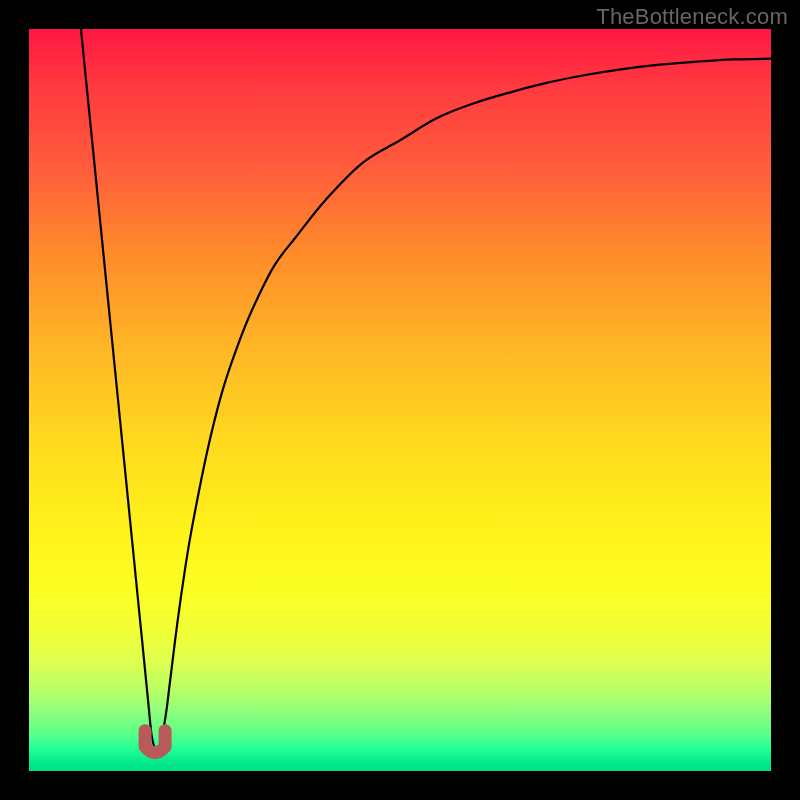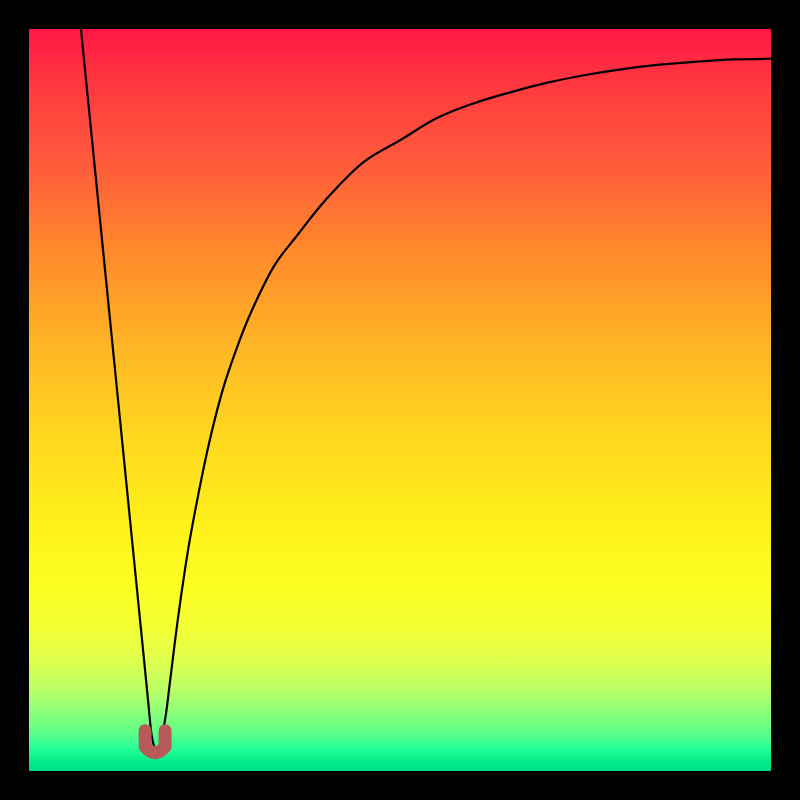--- a/index.html
+++ b/index.html
@@ -69,13 +69,14 @@
 <div class="frame">
   <div class="plot">
     <svg class="curves" viewBox="0 0 742 742" preserveAspectRatio="none">
       <path id="curve-path" fill="none" stroke="#000" stroke-width="2.2" stroke-linejoin="round" stroke-linecap="round" d="M 51.94 0.00 C 53.28 13.36, 56.69 47.49, 59.36 74.20 C 62.03 100.91, 64.11 121.69, 66.78 148.40 C 69.45 175.11, 71.53 195.89, 74.20 222.60 C 76.87 249.31, 78.95 270.09, 81.62 296.80 C 84.29 323.51, 86.37 344.29, 89.04 371.00 C 91.71 397.71, 93.79 418.49, 96.46 445.20 C 99.13 471.91, 101.21 492.69, 103.88 519.40 C 106.55 546.11, 108.63 566.89, 111.30 593.60 C 113.97 620.31, 116.72 647.77, 118.72 667.80 C 120.72 687.83, 121.09 695.55, 122.43 704.90 C 123.77 714.25, 124.80 717.07, 126.14 719.74 C 127.48 722.41, 128.51 722.41, 129.85 719.74 C 131.19 717.07, 132.22 711.58, 133.56 704.90 C 134.90 698.22, 135.93 691.99, 137.27 682.64 C 138.61 673.29, 138.98 668.99, 140.98 652.96 C 142.98 636.93, 145.73 613.63, 148.40 593.60 C 151.07 573.57, 153.15 559.02, 155.82 541.66 C 158.49 524.30, 159.23 518.51, 163.24 497.14 C 167.25 475.77, 172.74 446.98, 178.08 422.94 C 183.42 398.90, 187.58 382.28, 192.92 363.58 C 198.26 344.88, 202.42 333.75, 207.76 319.06 C 213.10 304.37, 215.92 296.65, 222.60 281.96 C 229.28 267.27, 236.85 250.80, 244.86 237.44 C 252.87 224.08, 257.77 219.78, 267.12 207.76 C 276.47 195.74, 284.78 184.02, 296.80 170.66 C 308.82 157.30, 320.54 144.24, 333.90 133.56 C 347.26 122.88, 357.64 119.31, 371.00 111.30 C 384.36 103.29, 394.74 95.72, 408.10 89.04 C 421.46 82.36, 431.84 78.87, 445.20 74.20 C 458.56 69.53, 468.94 66.81, 482.30 63.07 C 495.66 59.33, 506.04 56.50, 519.40 53.42 C 532.76 50.35, 543.14 48.41, 556.50 46.00 C 569.86 43.60, 580.24 41.94, 593.60 40.07 C 606.96 38.20, 617.34 36.95, 630.70 35.62 C 644.06 34.28, 654.44 33.58, 667.80 32.65 C 681.16 31.71, 691.54 30.96, 704.90 30.42 C 718.26 29.89, 735.32 29.81, 742.00 29.68"></path>
       <path id="thumb-path" fill="none" stroke="#b85a5a" stroke-width="13" stroke-linecap="round" stroke-linejoin="round" d="M 116.1 701.7
      L 116.1 717.7
      Q 126.1 729.7 136.1 717.7
      L 136.1 701.7"></path>
     </svg>
   </div>
+  <div class="watermark">TheBottleneck.com</div>
 </div>
 
 </body></html>

